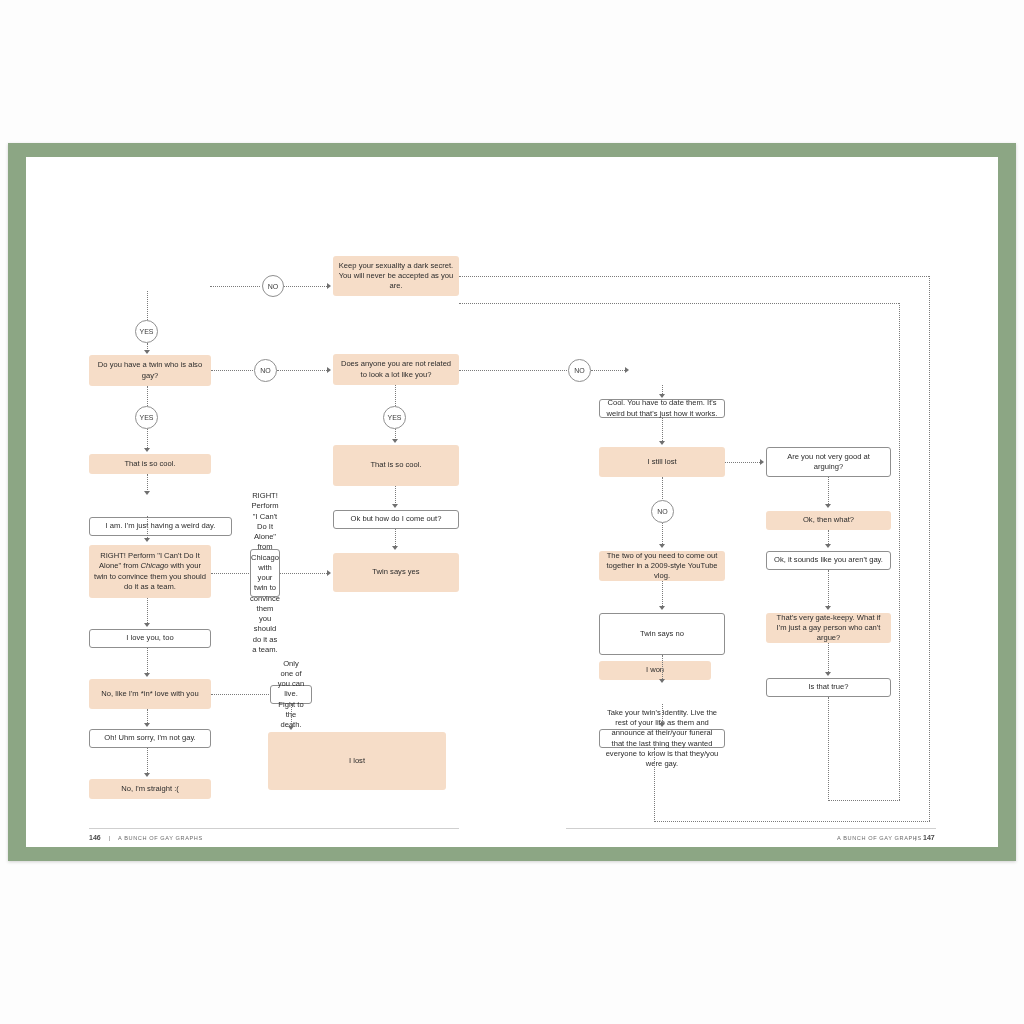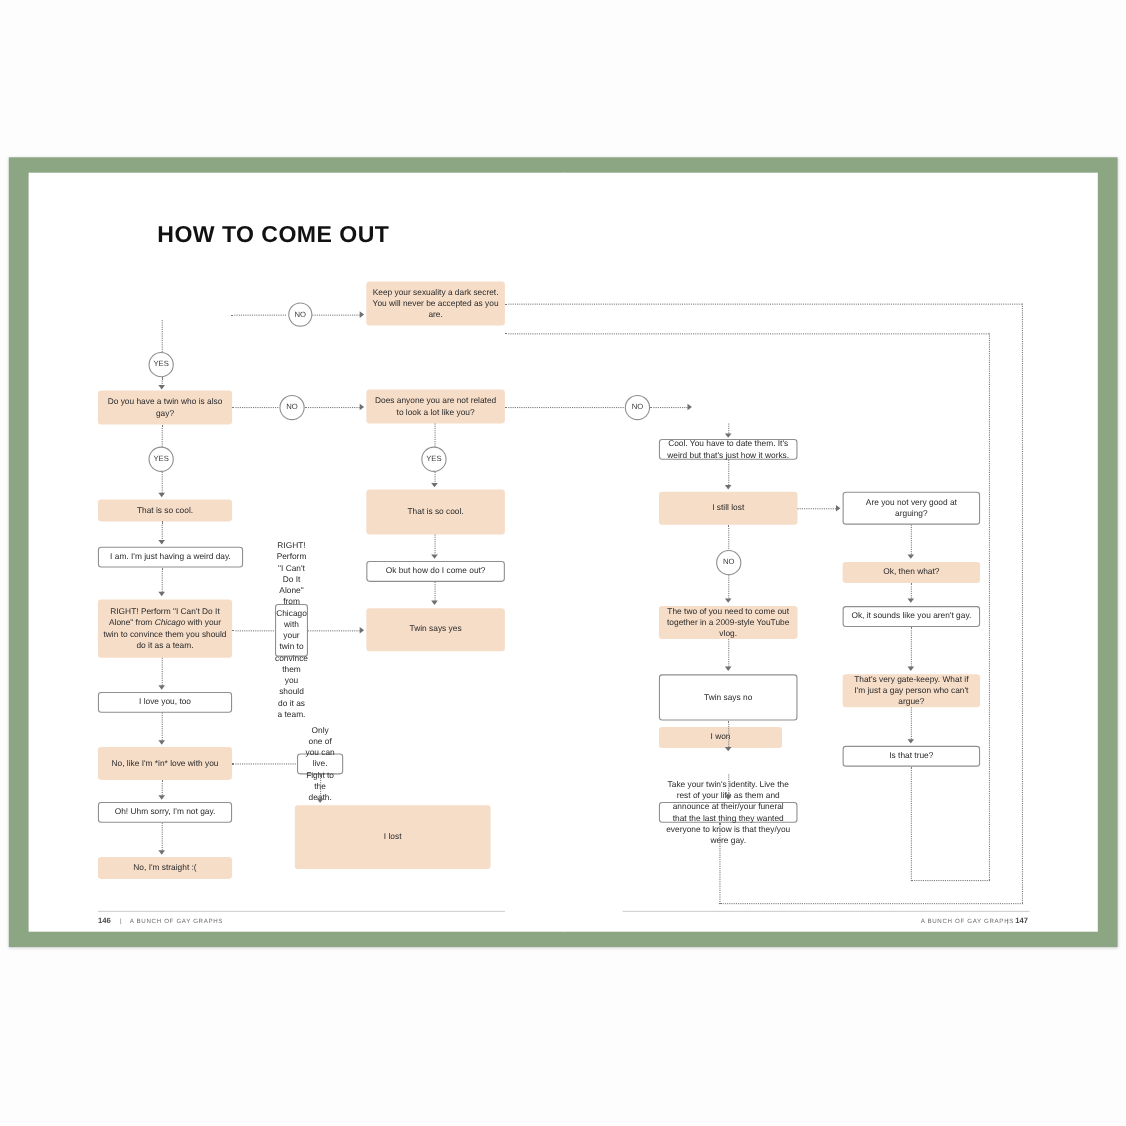--- a/index.html
+++ b/index.html
@@ -140,21 +140,20 @@
 </style>
 </head>
 <body>
 
 <div id="page">
   <div id="spread">
     <div id="paper">
 
       <div id="gutter"></div>
 
-      <div id="title">HOW TO COME OUT</div>
 
 
       <div class="circ" style="left:236px; top:118px; width:22px; height:22px;">NO</div>
 
       <div class="node peach" style="left:307px; top:99px; width:126px; height:40px;">Keep your sexuality a dark secret. You will never be accepted as you are.</div>
 
       <div class="circ" style="left:109px; top:163px; width:23px; height:23px;">YES</div>
 
       <div class="node peach" style="left:63px; top:198px; width:122px; height:31px;">Do you have a twin who is also gay?</div>
 
@@ -172,21 +171,21 @@
       <div class="node white" style="left:573px; top:242px; width:126px; height:19px;">Cool. You have to date them. It's weird but that's just how it works.</div>
 
       <div class="node peach" style="left:63px; top:297px; width:122px; height:20px;">That is so cool.</div>
 
       <div class="node peach" style="left:307px; top:288px; width:126px; height:41px;">That is so cool.</div>
 
       <div class="node peach" style="left:573px; top:290px; width:126px; height:30px;">I still lost</div>
 
       <div class="node white" style="left:740px; top:290px; width:125px; height:30px;">Are you not very good at arguing?</div>
 
-      <div class="node white" style="left:63px; top:340px; width:132px; height:19px;">I am. I'm just having a weird day.</div>
+      <div class="node white" style="left:63px; top:360px; width:143px; height:19px;">I am. I'm just having a weird day.</div>
 
       <div class="node white" style="left:307px; top:353px; width:126px; height:19px;">Ok but how do I come out?</div>
 
       <div class="circ" style="left:625px; top:343px; width:23px; height:23px;">NO</div>
 
       <div class="node peach" style="left:740px; top:354px; width:125px; height:19px;">Ok, then what?</div>
 
       <div class="node peach" style="left:63px; top:388px; width:122px; height:53px;">
         <span><span>RIGHT! Perform "I Can't Do It Alone" from </span><span class="ital">Chicago</span><span> with your twin to convince them you should do it as a team.</span></span>
       </div>

